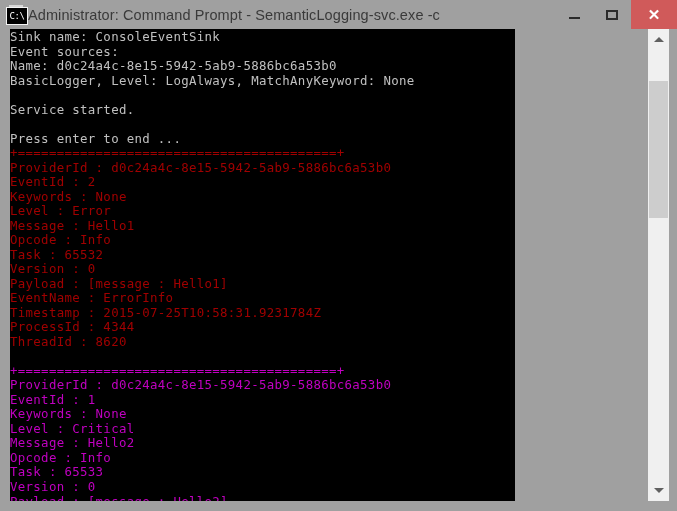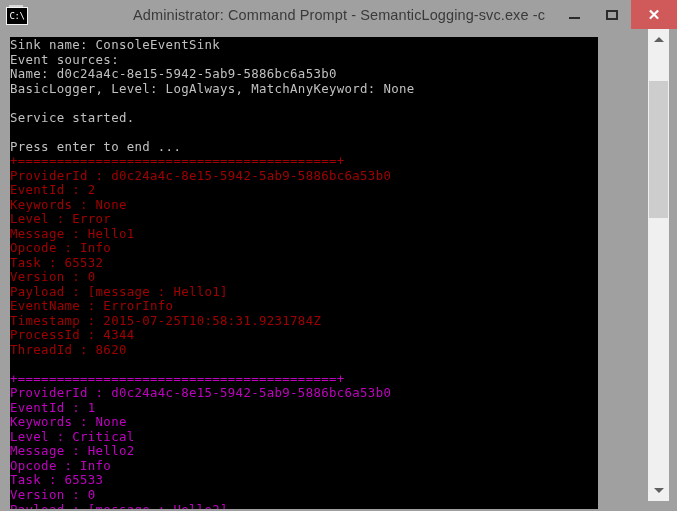--- a/index.html
+++ b/index.html
@@ -51,29 +51,28 @@
   #app-icon::before {
     content: "";
     position: absolute;
     left: 2px; top: -3px;
     width: 14px;
     height: 2px;
     background: #d8d8d8;
   }
   #title-text {
     flex: 1;
-    text-align: right;
+    text-align: left;
     font-family: "Liberation Sans", sans-serif;
     font-size: 14.5px;
     color: #3a3a3a;
     letter-spacing: 0.1px;
     padding-right: 10px;
     white-space: nowrap;
     overflow: hidden;
-    padding-left: 16px;
   }
   .winbtn {
     width: 38px;
     height: 29px;
     display: flex;
     align-items: center;
     justify-content: center;
     background: #a0a0a0;
   }
   .winbtn .glyph {
@@ -105,25 +104,24 @@
     position: absolute;
     left: 0; top: 29px;
     width: 677px;
     height: 482px;
     background: #a0a0a0;
   }
   #console {
     position: absolute;
     left: 10px;
     top: 0px;
-    width: 588px;
+    width: 505px;
     height: 472px;
     background: #000;
     overflow: hidden;
-    margin-top: 8px;
   }
   #term {
     font-family: "DejaVu Sans Mono", monospace;
     font-size: 12.4px;
     line-height: 14.52px;
     white-space: pre;
     padding-top: 1px;
     letter-spacing: 0.32px;
   }
   .line { height: 14.52px; }

